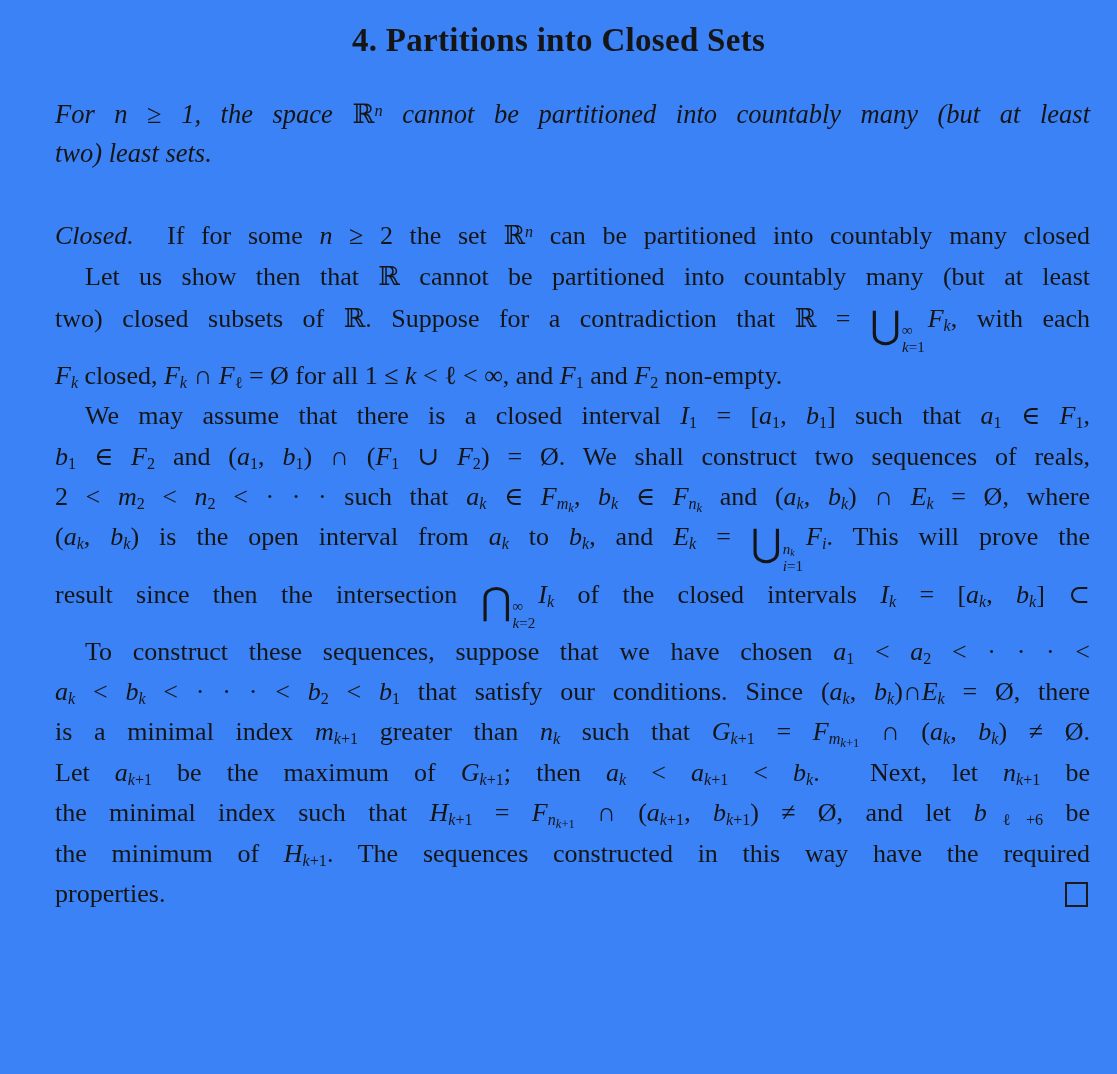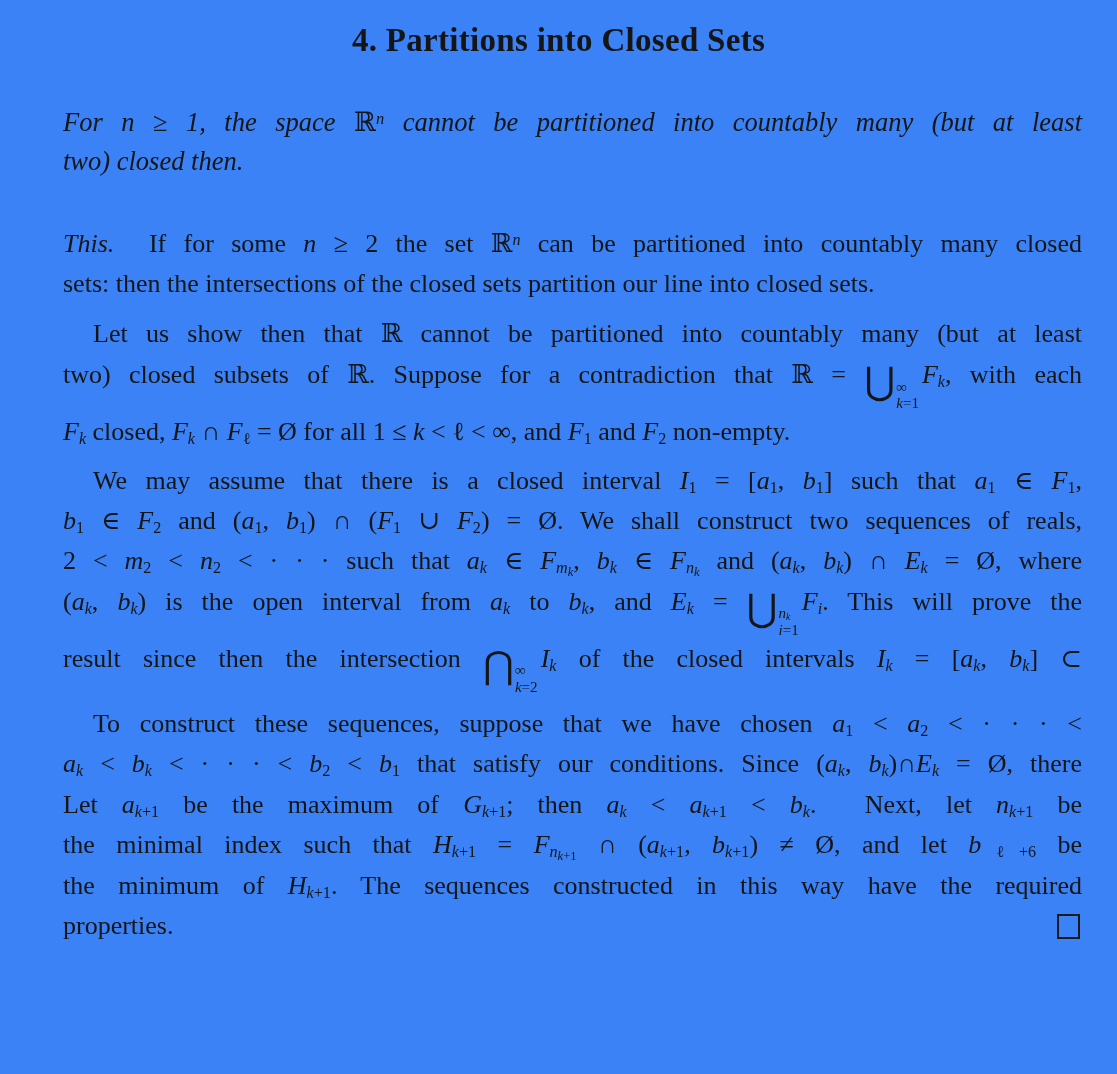--- a/index.html
+++ b/index.html
@@ -18,21 +18,21 @@
   }
   .theorem{
     position:absolute;top:94px;left:55px;right:27px;
     font-style:italic;
     font-size:26.5px;line-height:39px;
   }
   .proof{
     position:absolute;top:215px;left:55px;right:27px;
     font-size:26px;line-height:40.4px;
   }
-  .para{margin:8px;}
+  .para{margin:0;}
   .line{
     position:relative;
     text-align:justify;
     text-align-last:justify;
     white-space:normal;
   }
   .line.pend{text-align-last:left;}
   .line.indent{text-indent:30px;}
   i{font-style:italic;}
   sub,sup{font-size:0.62em;line-height:0;}
@@ -57,27 +57,26 @@
   }
 </style>
 </head>
 <body>
 
 <div class="page">
   <h1 class="title">4.  Partitions into Closed Sets</h1>
   <div class="theorem" id="theorem">
       <div class="para">
         <div class="line">For n ≥ 1, the space <span class="bb">ℝ</span><sup>n</sup> cannot be partitioned into countably many (but at least</div>
-        <div class="line pend">two) closed then.</div>
+        <div class="line pend">two) least sets.</div>
       </div>
     </div>
   <div class="proof" id="proof">
       <div class="para">
-        <div class="line"><i>This.</i>&nbsp; If for some <i>n</i> ≥ 2 the set <span class="bb">ℝ</span><sup><i>n</i></sup> can be partitioned into countably many closed</div>
-        <div class="line pend">sets: then the intersections of the closed sets partition our line into closed sets.</div>
+        <div class="line"><i>Closed.</i>&nbsp; If for some <i>n</i> ≥ 2 the set <span class="bb">ℝ</span><sup><i>n</i></sup> can be partitioned into countably many closed</div>
       </div>
       <div class="para">
         <div class="line indent">Let us show then that <span class="bb">ℝ</span> cannot be partitioned into countably many (but at least</div>
         <div class="line">two) closed subsets of <span class="bb">ℝ</span>. Suppose for a contradiction that <span class="bb">ℝ</span> = <span class="bigop">⋃</span><span class="lims">
             <span>∞</span>
             <span><i>k</i>=1</span>
           </span><i>F<sub>k</sub></i>, with each</div>
         <div class="line pend"><i>F<sub>k</sub></i> closed, <i>F<sub>k</sub></i> ∩ <i>F</i><sub>ℓ</sub> = Ø for all 1 ≤ <i>k</i> &lt; ℓ &lt; ∞, and <i>F</i><sub>1</sub> and <i>F</i><sub>2</sub> non-empty.</div>
       </div>
       <div class="para">
@@ -89,19 +88,20 @@
             <span><i>i</i>=1</span>
           </span><i>F<sub>i</sub></i>. This will prove the</div>
         <div class="line">result since then the intersection <span class="bigop">⋂</span><span class="lims">
             <span>∞</span>
             <span><i>k</i>=2</span>
           </span><i>I<sub>k</sub></i> of the closed intervals <i>I<sub>k</sub></i> = [<i>a<sub>k</sub></i>, <i>b<sub>k</sub></i>] ⊂</div>
       </div>
       <div class="para">
         <div class="line indent">To construct these sequences, suppose that we have chosen <i>a</i><sub>1</sub> &lt; <i>a</i><sub>2</sub> &lt; · · · &lt;</div>
         <div class="line"><i>a<sub>k</sub></i> &lt; <i>b<sub>k</sub></i> &lt; · · · &lt; <i>b</i><sub>2</sub> &lt; <i>b</i><sub>1</sub> that satisfy our conditions. Since (<i>a<sub>k</sub></i>, <i>b<sub>k</sub></i>)∩<i>E<sub>k</sub></i> = Ø, there</div>
+        <div class="line">is a minimal index <i>m</i><sub><i>k</i>+1</sub> greater than <i>n<sub>k</sub></i> such that <i>G</i><sub><i>k</i>+1</sub> = <i>F</i><sub><i>m</i><sub><i>k</i>+1</sub></sub> ∩ (<i>a<sub>k</sub></i>, <i>b<sub>k</sub></i>) ≠ Ø.</div>
         <div class="line">Let <i>a</i><sub><i>k</i>+1</sub> be the maximum of <i>G</i><sub><i>k</i>+1</sub>; then <i>a<sub>k</sub></i> &lt; <i>a</i><sub><i>k</i>+1</sub> &lt; <i>b<sub>k</sub></i>.&nbsp; Next, let <i>n</i><sub><i>k</i>+1</sub> be</div>
         <div class="line">the minimal index such that <i>H</i><sub><i>k</i>+1</sub> = <i>F</i><sub><i>n</i><sub><i>k</i>+1</sub></sub> ∩ (<i>a</i><sub><i>k</i>+1</sub>, <i>b</i><sub><i>k</i>+1</sub>) ≠ Ø, and let <i>b</i><sub>ℓ+6</sub> be</div>
         <div class="line">the minimum of <i>H</i><sub><i>k</i>+1</sub>. The sequences constructed in this way have the required</div>
         <div class="line pend">properties.<span class="qed"></span></div>
       </div>
     </div>
 </div>
 
 </body></html>

